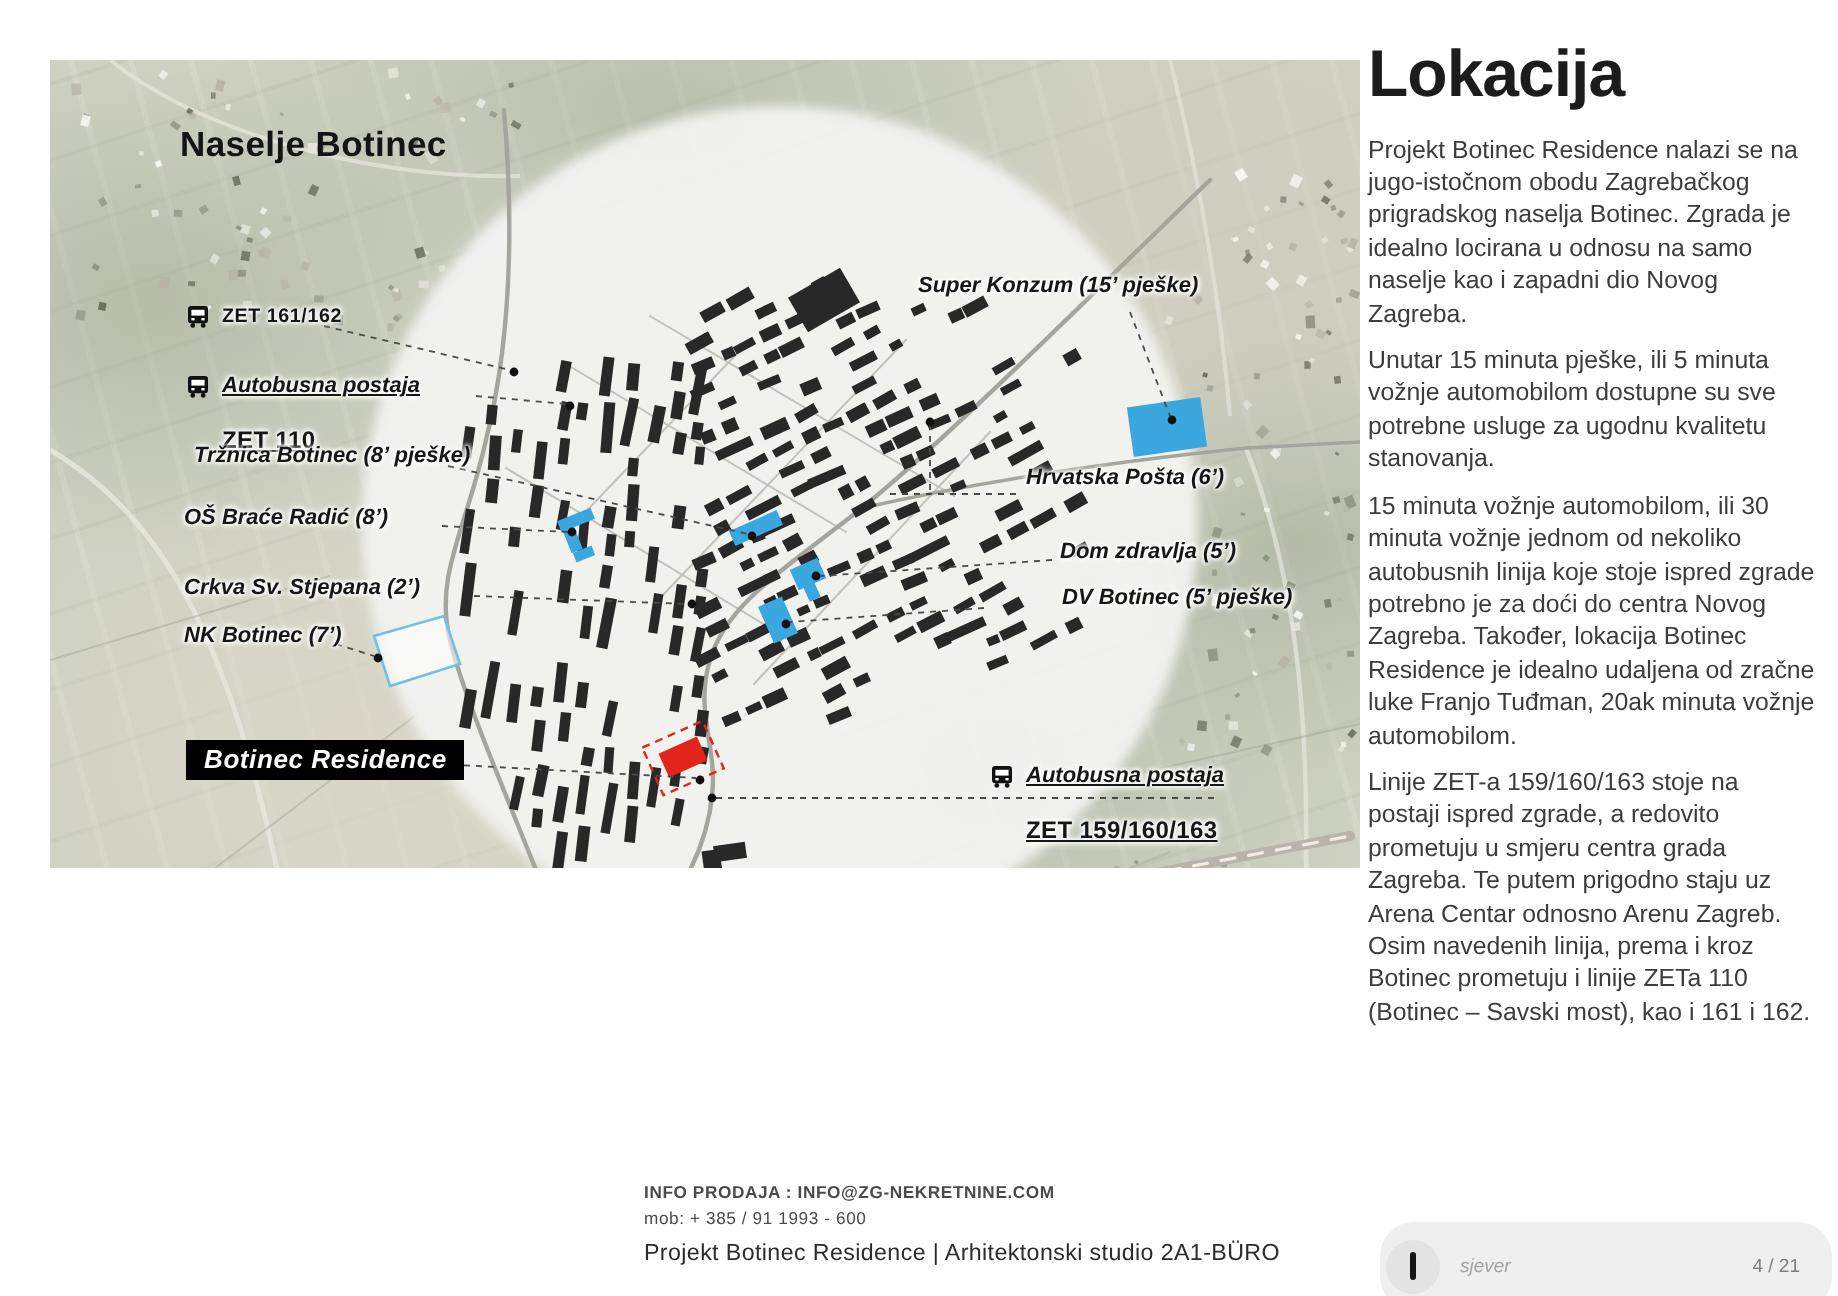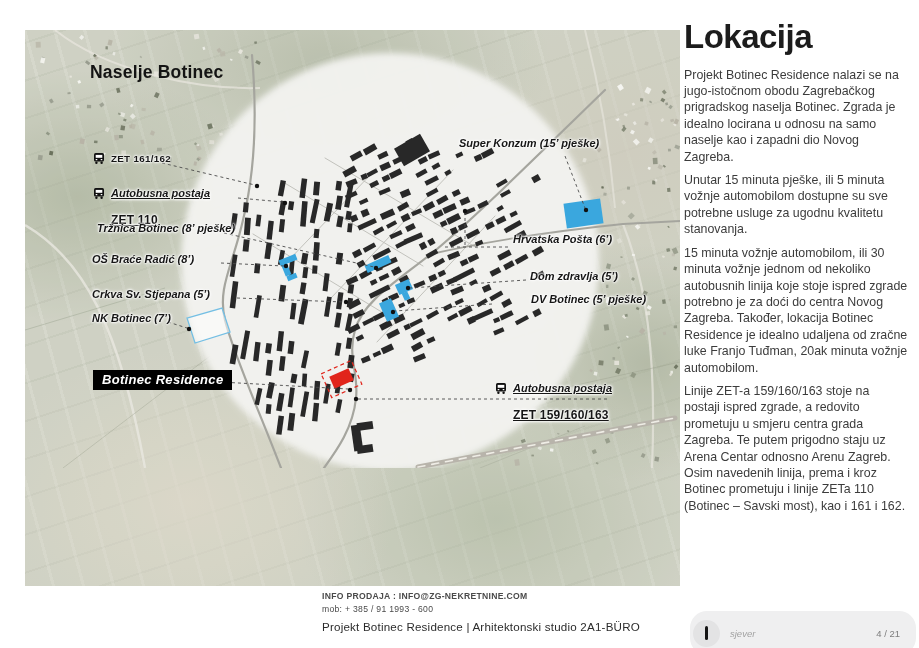--- a/index.html
+++ b/index.html
@@ -1,20 +1,20 @@
 <!DOCTYPE html>
 <html><head>
 <meta charset="utf-8">
 <style>
   html,body{margin:0;padding:0;background:#ffffff;}
   .page{position:relative;width:919px;height:648px;background:#fff;overflow:hidden;
         font-family:"Liberation Sans",sans-serif;color:#222;}
 
   
-  .map{position:absolute;left:25px;top:30px;width:655px;height:556px;overflow:hidden;}
+  .map{position:absolute;left:25px;top:30px;width:655px;height:404px;overflow:hidden;}
   .aerial{position:absolute;inset:0;
     background-color:#c6c9ba;
     background-image:
       radial-gradient(260px 180px at 8% 30%, rgba(143,155,125,.55), rgba(143,155,125,0) 70%),
       radial-gradient(300px 220px at 25% 85%, rgba(214,209,192,.85), rgba(214,209,192,0) 70%),
       radial-gradient(280px 200px at 72% 88%, rgba(160,172,144,.6), rgba(160,172,144,0) 72%),
       radial-gradient(260px 220px at 92% 22%, rgba(198,194,178,.75), rgba(198,194,178,0) 70%),
       radial-gradient(300px 160px at 46% 6%, rgba(150,160,134,.5), rgba(150,160,134,0) 75%),
       radial-gradient(200px 160px at 95% 60%, rgba(136,148,118,.5), rgba(136,148,118,0) 75%),
       repeating-linear-gradient(75deg, rgba(255,255,255,0) 0 26px, rgba(255,255,255,.14) 26px 29px),
@@ -546,21 +546,21 @@
               <span class="lm-sub">ZET 110</span>
             </div>
           </div>
           <div class="lm" style="left: 72px; top: 192px;">
             <span>Tržnica Botinec (8’ pješke)</span>
           </div>
           <div class="lm" style="left: 67px; top: 223px;">
             <span>OŠ Braće Radić (8’)</span>
           </div>
           <div class="lm" style="left: 67px; top: 258px;">
-            <span>Crkva Sv. Stjepana (5’)</span>
+            <span>Crkva Sv. Stjepana (2’)</span>
           </div>
           <div class="lm" style="left: 67px; top: 282px;">
             <span>NK Botinec (7’)</span>
           </div>
           <div class="lm lm-box" style="left: 68px; top: 340px;">
             <span>Botinec Residence</span>
           </div>
           <div class="lm" style="left: 434px; top: 107px; align-items: flex-end;">
             <span>Super Konzum (15’ pješke)</span>
           </div>

